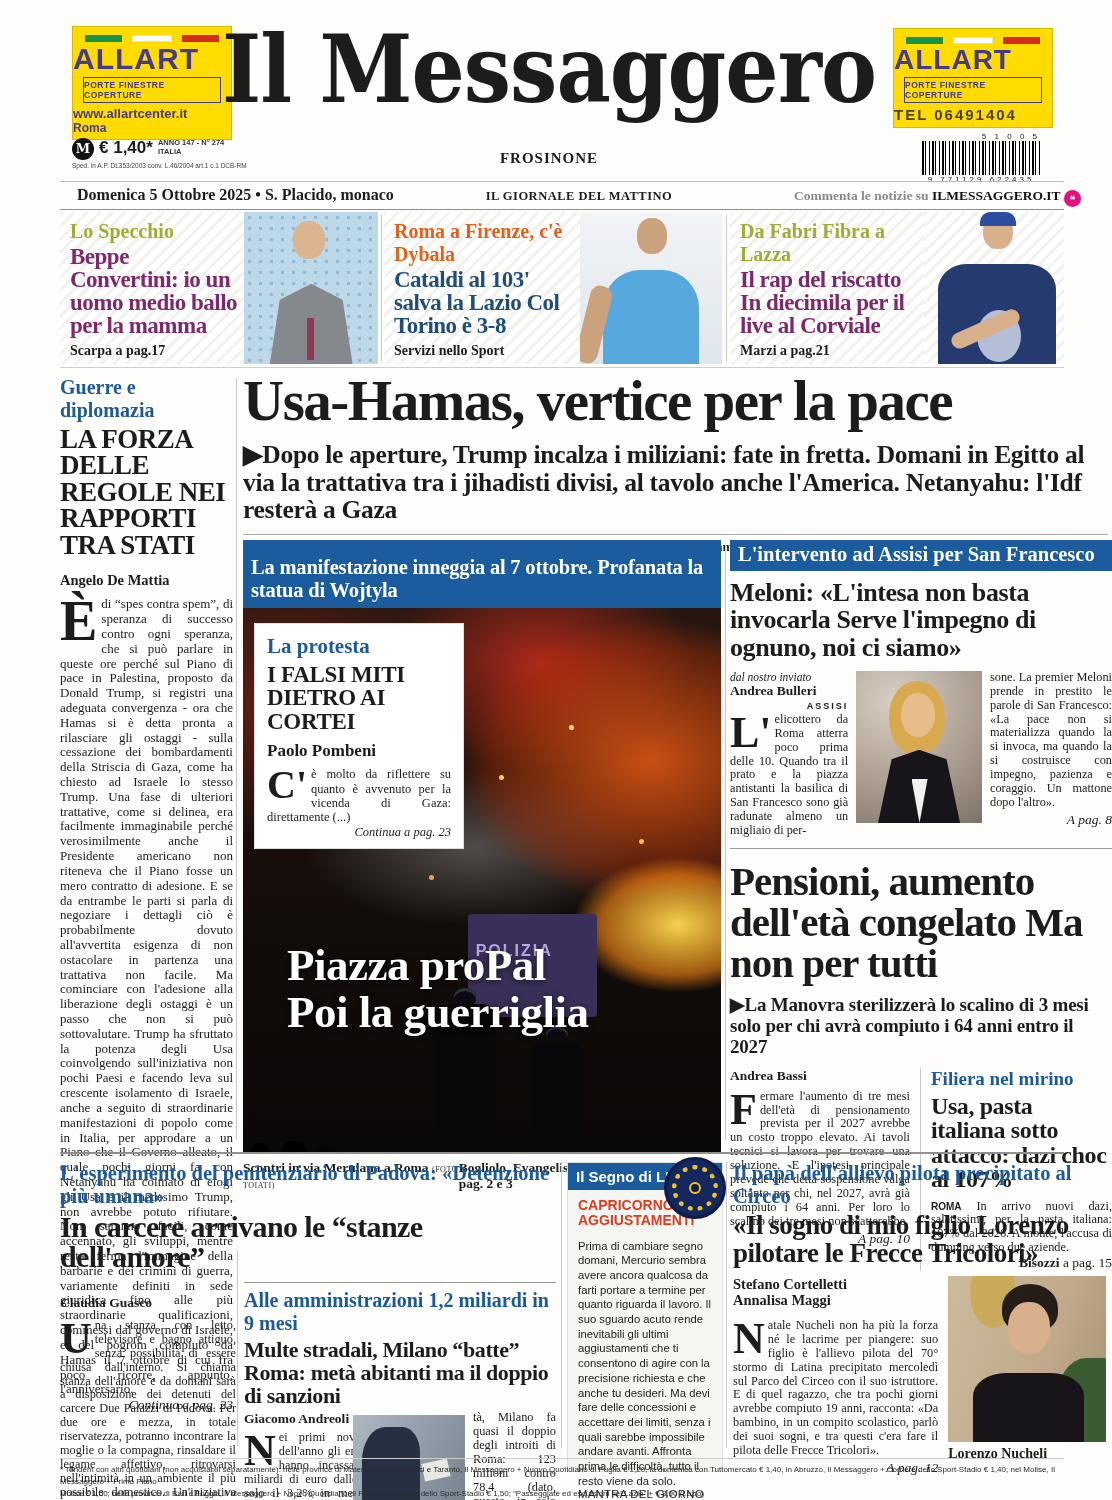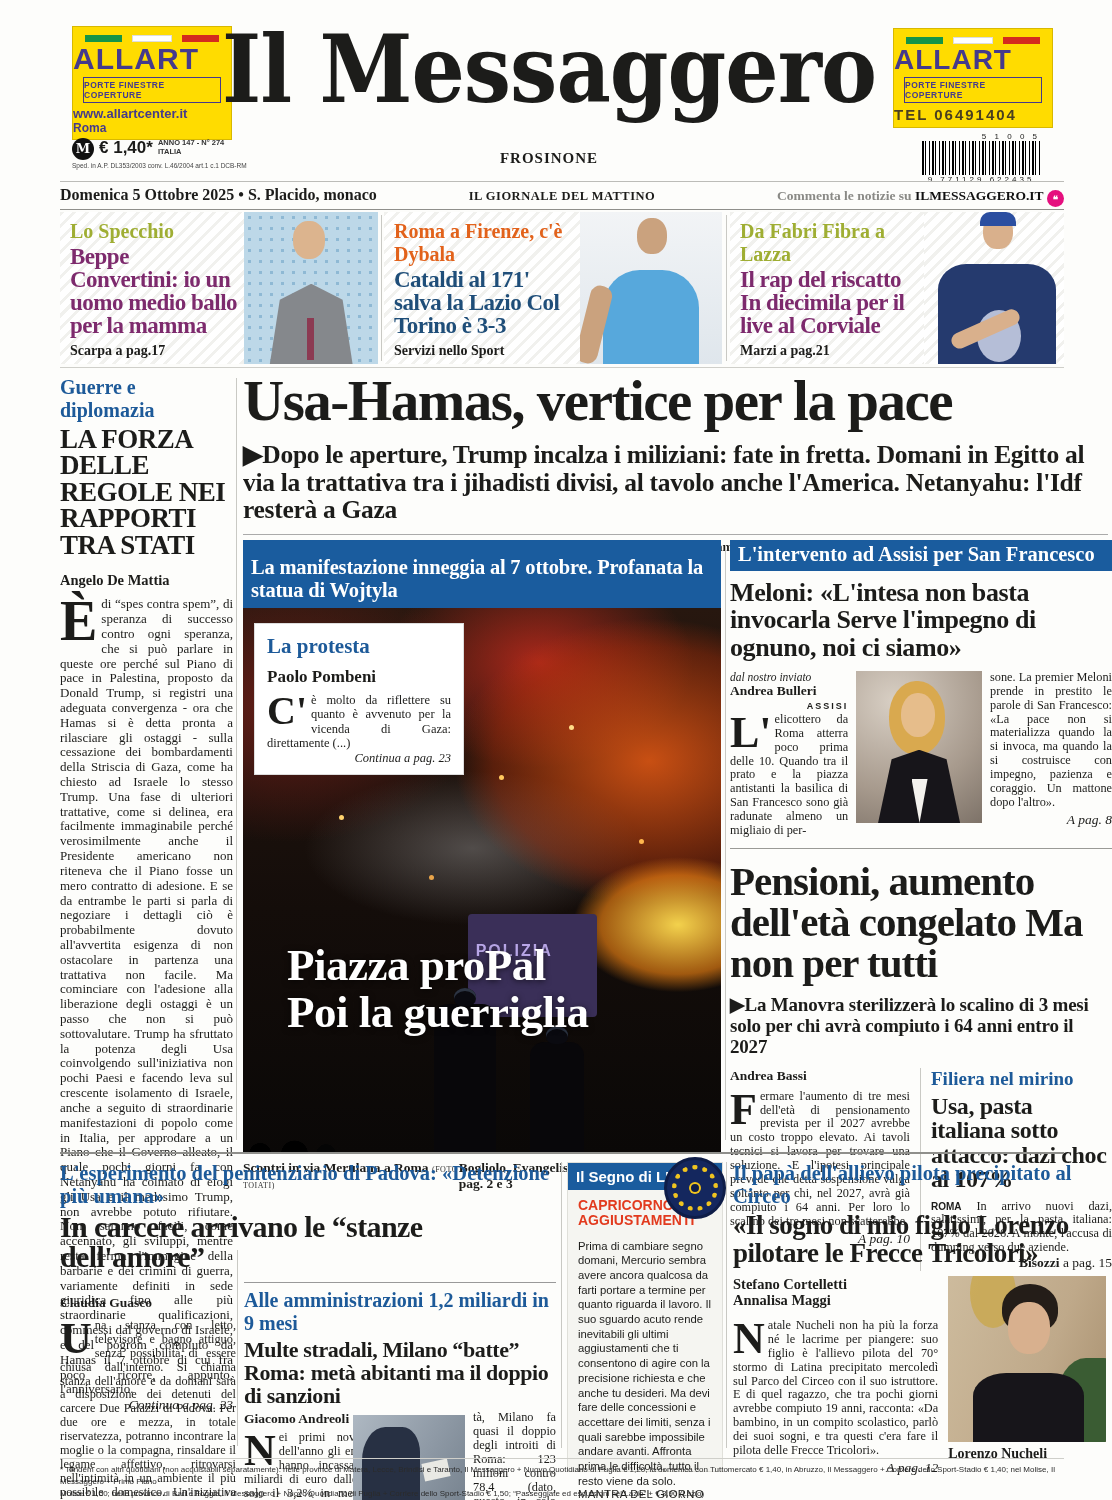--- a/index.html
+++ b/index.html
@@ -228,21 +228,21 @@
     <div class="pricewrap">
       <div class="mball">M</div>
       <div class="price">€ 1,40*</div>
       <div class="anno"><span>ANNO 147 - N° 274</span><br>
         <span>ITALIA</span></div>
     </div>
     <div class="sped">Sped. in A.P. DL353/2003 conv. L.46/2004 art.1 c.1 DCB-RM</div>
   </div>
 
   <div class="hrule" style="left:60px; right:48px; top:181px; width:1004px; background:#bcbcb8;"></div>
-  <div class="abs" style="left:60px; top:186px; width:1004px; display:flex; align-items:baseline;">
+  <div class="abs" style="left:77px; top:186px; width:1004px; display:flex; align-items:baseline;">
     <div class="dateline" style="flex:1;">Domenica 5 Ottobre 2025 • S. Placido, monaco</div>
     <div class="tagline" style="flex:1; text-align:center;">IL GIORNALE DEL MATTINO</div>
     <div class="social" style="flex:1; text-align:right;"><span>Commenta le notizie su</span> <b>ILMESSAGGERO.IT</b> <span class="bubble">❝</span></div>
   </div>
   <div class="hrule" style="left:60px; right:48px; top:209px; width:1004px; background:#8f8f8b;"></div>
 
   <div class="teaser" style="left:60px; width:318px;">
     <div class="txt">
       <div class="tkick olive">Lo Specchio</div>
       <div class="ttitle tpurple">Beppe Convertini: io un uomo medio ballo per la mamma</div>
@@ -252,21 +252,21 @@
         <div class="dots"></div>
         <div class="suit"></div>
         <div class="head"></div>
         <div class="tie"></div>
       </div>
   </div>
   <div class="vrule" style="left:381px; top:215px; height:146px;"></div>
   <div class="teaser" style="left:384px; width:338px;">
     <div class="txt">
       <div class="tkick orange">Roma a Firenze, c'è Dybala</div>
-      <div class="ttitle navy">Cataldi al 171' salva la Lazio Col Torino è 3-3</div>
+      <div class="ttitle navy">Cataldi al 103' salva la Lazio Col Torino è 3-8</div>
       <div class="tref">Servizi nello Sport</div>
     </div>
     <div class="tphoto art-lazio">
         <div class="torso"></div>
         <div class="arm"></div>
         <div class="head"></div>
       </div>
   </div>
   <div class="vrule" style="left:726px; top:215px; height:146px;"></div>
   <div class="teaser" style="left:730px; width:334px;">
@@ -310,20 +310,21 @@
       <div class="van">POLIZIA</div>
       <div class="cop" style="left:40%; bottom:0; width:62px; height:150px;">
           <div class="h"></div>
         </div>
       <div class="cop" style="left:60%; bottom:0; width:54px; height:112px;">
           <div class="h"></div>
         </div>
       <div class="crowd"></div>
       <div class="inset">
         <div class="k blue">La protesta</div>
+        <div class="t">I FALSI MITI DIETRO AI CORTEI</div>
         <div class="a">Paolo Pombeni</div>
         <div class="txt just"><span class="dc2">C'</span><span>è molto da riflettere su quanto è avvenuto per la vicenda di Gaza: direttamente (...)</span></div>
         <div class="continua" style="font-size:12.5px;">Continua a pag. 23</div>
       </div>
       <div class="overlay">
         <div>Piazza proPal</div>
         <div>Poi la guerriglia</div>
       </div>
     </div>
     <div class="pcap">

